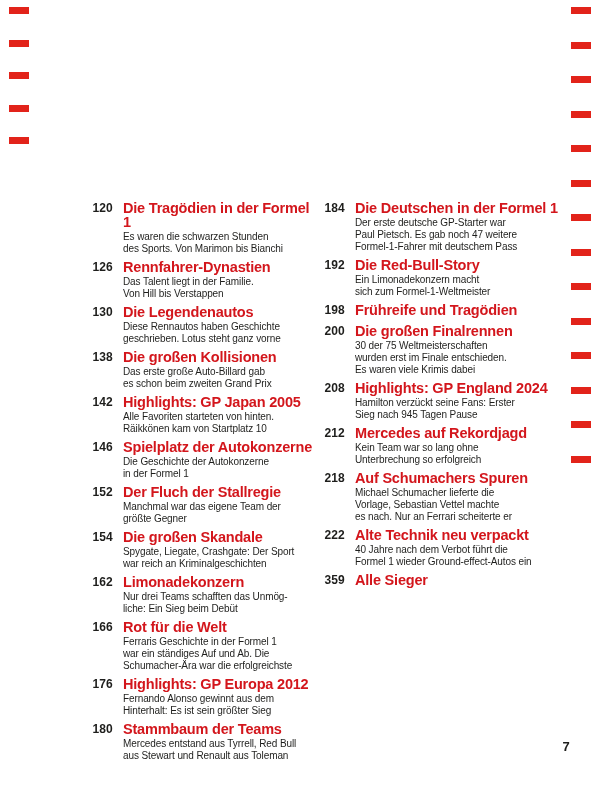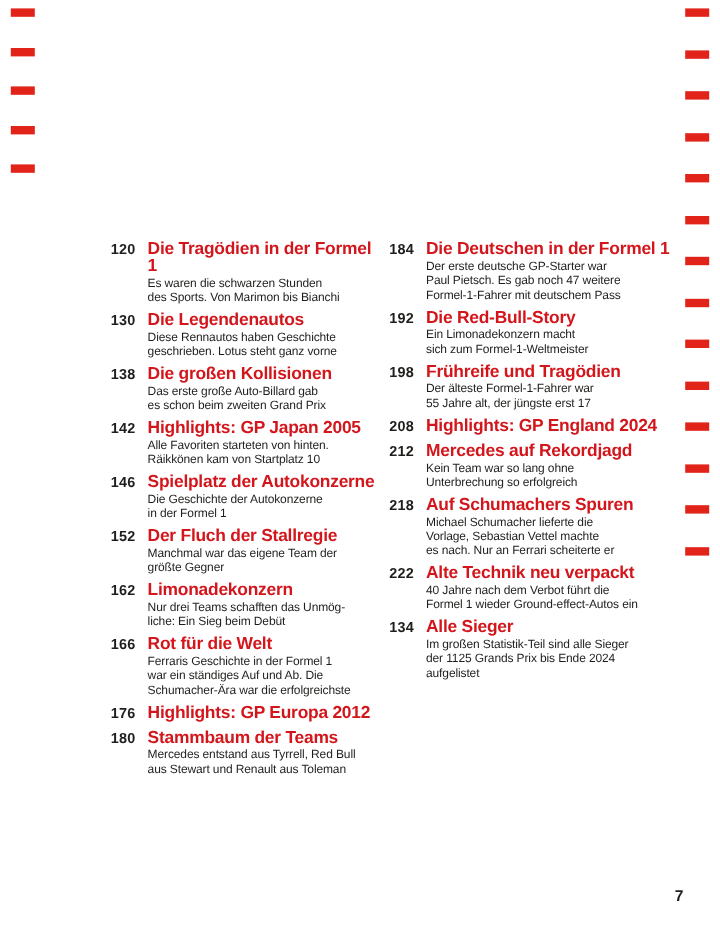--- a/index.html
+++ b/index.html
@@ -112,20 +112,28 @@
     <div class="col col-left" id="col-left">
   <div class="entry">
     <div class="num">120</div>
     <div class="body">
       <div class="title">Die Tragödien in der Formel 1</div>
       <div class="desc">Es waren die schwarzen Stunden
 des Sports. Von Marimon bis Bianchi</div>
     </div>
   </div>
 
+  <div class="entry">
+    <div class="num">126</div>
+    <div class="body">
+      <div class="title">Rennfahrer-Dynastien</div>
+      <div class="desc">Das Talent liegt in der Familie.
+Von Hill bis Verstappen</div>
+    </div>
+  </div>
 
   <div class="entry">
     <div class="num">130</div>
     <div class="body">
       <div class="title">Die Legendenautos</div>
       <div class="desc">Diese Rennautos haben Geschichte
 geschrieben. Lotus steht ganz vorne</div>
     </div>
   </div>
 
@@ -158,20 +166,28 @@
 
   <div class="entry">
     <div class="num">152</div>
     <div class="body">
       <div class="title">Der Fluch der Stallregie</div>
       <div class="desc">Manchmal war das eigene Team der
 größte Gegner</div>
     </div>
   </div>
 
+  <div class="entry">
+    <div class="num">154</div>
+    <div class="body">
+      <div class="title">Die großen Skandale</div>
+      <div class="desc">Spygate, Liegate, Crashgate: Der Sport
+war reich an Kriminalgeschichten</div>
+    </div>
+  </div>
 
   <div class="entry">
     <div class="num">162</div>
     <div class="body">
       <div class="title">Limonadekonzern</div>
       <div class="desc">Nur drei Teams schafften das Unmög-
 liche: Ein Sieg beim Debüt</div>
     </div>
   </div>
 
@@ -182,20 +198,22 @@
       <div class="desc">Ferraris Geschichte in der Formel 1
 war ein ständiges Auf und Ab. Die
 Schumacher-Ära war die erfolgreichste</div>
     </div>
   </div>
 
   <div class="entry">
     <div class="num">176</div>
     <div class="body">
       <div class="title">Highlights: GP Europa 2012</div>
+      <div class="desc">Fernando Alonso gewinnt aus dem
+Hinterhalt: Es ist sein größter Sieg</div>
     </div>
   </div>
 
   <div class="entry">
     <div class="num">180</div>
     <div class="body">
       <div class="title">Stammbaum der Teams</div>
       <div class="desc">Mercedes entstand aus Tyrrell, Red Bull
 aus Stewart und Renault aus Toleman</div>
     </div>
@@ -218,30 +236,39 @@
       <div class="title">Die Red-Bull-Story</div>
       <div class="desc">Ein Limonadekonzern macht
 sich zum Formel-1-Weltmeister</div>
     </div>
   </div>
 
   <div class="entry">
     <div class="num">198</div>
     <div class="body">
       <div class="title">Frühreife und Tragödien</div>
-      <div class="desc">Der älteste Formel-1-Fahrer war
-55 Jahre alt, der jüngste erst 17</div>
-    </div>
-  </div>
-
+    </div>
+  </div>
+
+  <div class="entry">
+    <div class="num">200</div>
+    <div class="body">
+      <div class="title">Die großen Finalrennen</div>
+      <div class="desc">30 der 75 Weltmeisterschaften
+wurden erst im Finale entschieden.
+Es waren viele Krimis dabei</div>
+    </div>
+  </div>
 
   <div class="entry">
     <div class="num">208</div>
     <div class="body">
       <div class="title">Highlights: GP England 2024</div>
+      <div class="desc">Hamilton verzückt seine Fans: Erster
+Sieg nach 945 Tagen Pause</div>
     </div>
   </div>
 
   <div class="entry">
     <div class="num">212</div>
     <div class="body">
       <div class="title">Mercedes auf Rekordjagd</div>
       <div class="desc">Kein Team war so lang ohne
 Unterbrechung so erfolgreich</div>
     </div>
@@ -260,25 +287,22 @@
   <div class="entry">
     <div class="num">222</div>
     <div class="body">
       <div class="title">Alte Technik neu verpackt</div>
       <div class="desc">40 Jahre nach dem Verbot führt die
 Formel 1 wieder Ground-effect-Autos ein</div>
     </div>
   </div>
 
   <div class="entry">
-    <div class="num">134</div>
+    <div class="num">359</div>
     <div class="body">
       <div class="title">Alle Sieger</div>
-      <div class="desc">Im großen Statistik-Teil sind alle Sieger
-der 1125 Grands Prix bis Ende 2024
-aufgelistet</div>
     </div>
   </div>
 </div>
   </div>
 
   <div class="page-number">7</div>
 </div>
 
 </body></html>

